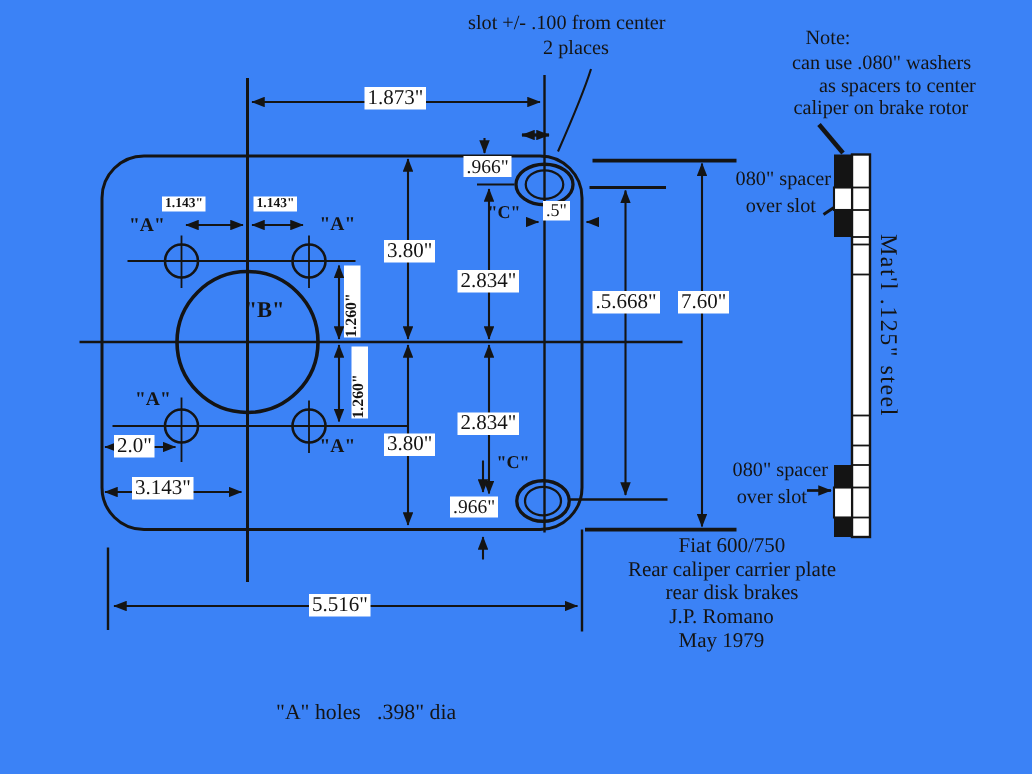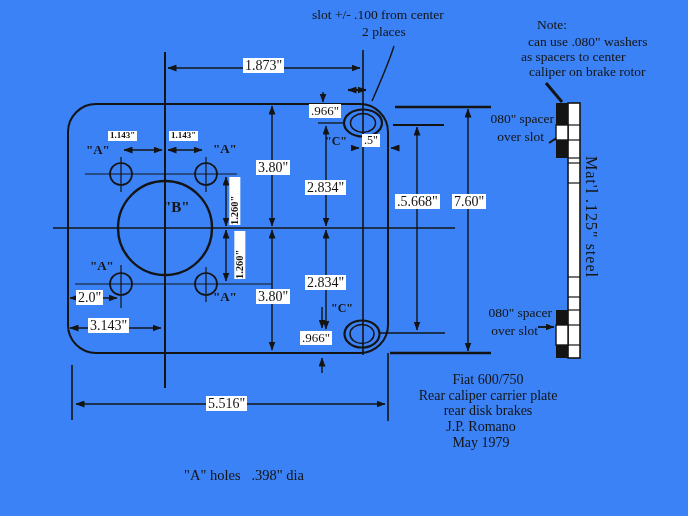--- a/index.html
+++ b/index.html
@@ -125,21 +125,21 @@
       <rect x="556" y="310" width="12" height="15" fill="#141414"></rect>
       <rect x="556" y="345" width="12" height="13" fill="#141414"></rect>
     </g>
   </svg>
 
   <div class="lbl note" style="left:312px;top:7px;">slot +/- .100 from center</div>
   <div class="lbl note" style="left:362px;top:24px;">2 places</div>
 
   <div class="lbl note" style="left:537px;top:17px;font-family:Liberation Serif, serif;">Note:</div>
   <div class="lbl note" style="left:528px;top:34px;">can use .080" washers</div>
-  <div class="lbl note" style="left:521px;top:49px;text-align:center;">as spacers to center</div>
+  <div class="lbl note" style="left:546px;top:49px;text-align:center;">as spacers to center</div>
   <div class="lbl note" style="left:529px;top:64px;">caliper on brake rotor</div>
 
   <div class="lbl dim bg" style="left:243px;top:58px;">1.873"</div>
   <div class="lbl dim13 bg" style="left:309px;top:104px;">.966"</div>
 
   <div class="lbl hole" style="left:86px;top:143px;">"A"</div>
   <div class="lbl sm bg" style="left:108px;top:131px;">1.143"</div>
   <div class="lbl sm bg" style="left:169px;top:131px;">1.143"</div>
   <div class="lbl hole" style="left:213px;top:142px;">"A"</div>
 
@@ -169,21 +169,21 @@
 
   <div class="lbl note" style="left:474px;top:111px;width:80px;text-align:right;">080" spacer</div>
   <div class="lbl note" style="left:474px;top:129px;width:70px;text-align:right;">over slot</div>
   <div class="lbl note" style="left:472px;top:305px;width:80px;text-align:right;">080" spacer</div>
   <div class="lbl note" style="left:472px;top:323px;width:66px;text-align:right;">over slot</div>
 
   <div class="lbl vert" style="left:583px;top:156px;height:160px;">Mat'l  .125" steel</div>
 
   <div class="lbl dim bg" style="left:206px;top:396px;">5.516"</div>
 
-  <div class="titleblock" style="position:absolute;left:398px;top:372px;width:180px;">
+  <div class="titleblock" style="position:absolute;left:398px;top:357px;width:180px;">
     <div>Fiat 600/750</div>
     <div>Rear caliper carrier plate</div>
     <div>rear disk brakes</div>
     <div class="right">J.P. Romano</div>
     <div class="right">May 1979</div>
   </div>
 
   <div class="legend" style="position:absolute;left:184px;top:423px;">
     <div>"A" holes   .398" dia</div>
     

